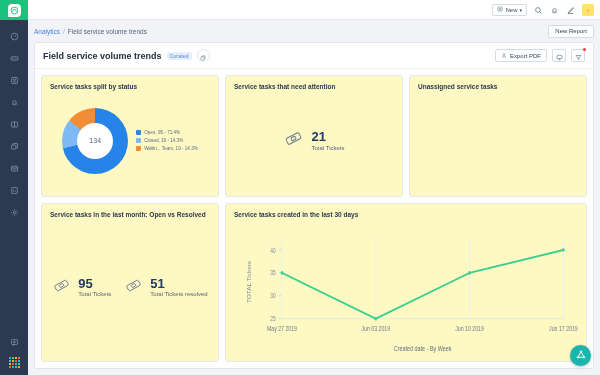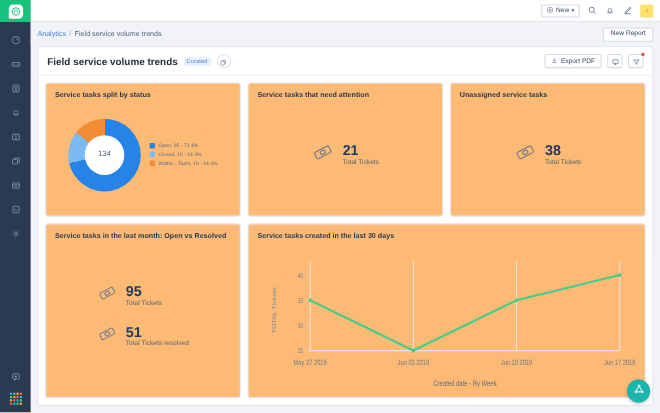--- a/index.html
+++ b/index.html
@@ -109,21 +109,21 @@
   }
   .dot-red {
     position: absolute; top: -2px; right: -2px; width: 3px; height: 3px;
     border-radius: 50%; background: #f04141;
   }
 
   
   .board { flex: 1; padding: 6px; display: flex; flex-direction: column; gap: 6px; background: #fff; }
   .row { display: flex; gap: 6px; }
   .card {
-    background: #fdba74; border: 1px solid #e4e8ee; border-radius: 3px;
+    background: #fef9c3; border: 1px solid #e4e8ee; border-radius: 3px;
     padding: 7px 8px; display: flex; flex-direction: column;
   }
   .card-title { font-size: 6.5px; font-weight: bold; color: #2b3a4f; margin-bottom: 2px; }
   .card-body { flex: 1; display: flex; align-items: center; justify-content: center; }
 
   .row1 { height: 122px; }
   .c-donut { width: 178px; }
   .c-attention { width: 178px; }
   .c-unassigned { flex: 1; }
   .row2 { flex: 1; }
@@ -138,21 +138,21 @@
     width: 36px; height: 36px; background: #fff; border-radius: 50%;
     display: flex; align-items: center; justify-content: center;
     font-size: 7px; color: #55637a;
   }
   .legend { display: flex; flex-direction: column; gap: 3px; }
   .legend-row { display: flex; align-items: center; gap: 3px; font-size: 4.6px; color: #5c6a80; white-space: nowrap;}
   .swatch { width: 5px; height: 5px; border-radius: 1px; flex: 0 0 5px; }
 
   
   .metric { display: flex; align-items: center; gap: 7px; }
-  .metric-stack { display: flex; flex-direction: column; gap: 13px; }
+  .metric-stack { display: flex; flex-direction: row; gap: 13px; }
   .ticket-icon { color: #6b7890; flex: 0 0 auto; }
   .metric-num { font-size: 13px; font-weight: bold; color: #1f3a63; line-height: 1.05; }
   .metric-lbl { font-size: 6px; color: #55637a; margin-top: 1px; }
 
   
   .chart-area { flex: 1; position: relative; width: 100%; }
   .chart-area svg { display: block; width: 100%; height: 100%; }
   .yaxis-label {
     font-size: 4.6px; fill: #7b8799;
   }
@@ -428,36 +428,20 @@
                 <div>
                   <div class="metric-num">21</div>
                   <div class="metric-lbl">Total Tickets</div>
                 </div>
               </div>
             </div>
           </div>
 
           <div class="card c-unassigned">
             <div class="card-title">Unassigned service tasks</div>
-            <div class="card-body">
-              <div class="metric">
-                <span class="ticket-icon">
-                  <svg width="21" height="21" viewBox="0 0 32 32" fill="none" stroke="#6b7890" stroke-width="1.5">
-                      <g transform="rotate(-28 16 16)">
-                        <rect x="5" y="11" width="22" height="10" rx="2.4"></rect>
-                        <rect x="12.5" y="13.6" width="7" height="4.8" rx="1.6"></rect>
-                      </g>
-                    </svg>
-                </span>
-                <div>
-                  <div class="metric-num">38</div>
-                  <div class="metric-lbl">Total Tickets</div>
-                </div>
-              </div>
-            </div>
           </div>
         </div>
 
         <div class="row row2">
 
           <div class="card c-openres">
             <div class="card-title">Service tasks in the last month: Open vs Resolved</div>
             <div class="card-body">
               <div class="metric-stack">
                 <div class="metric">

